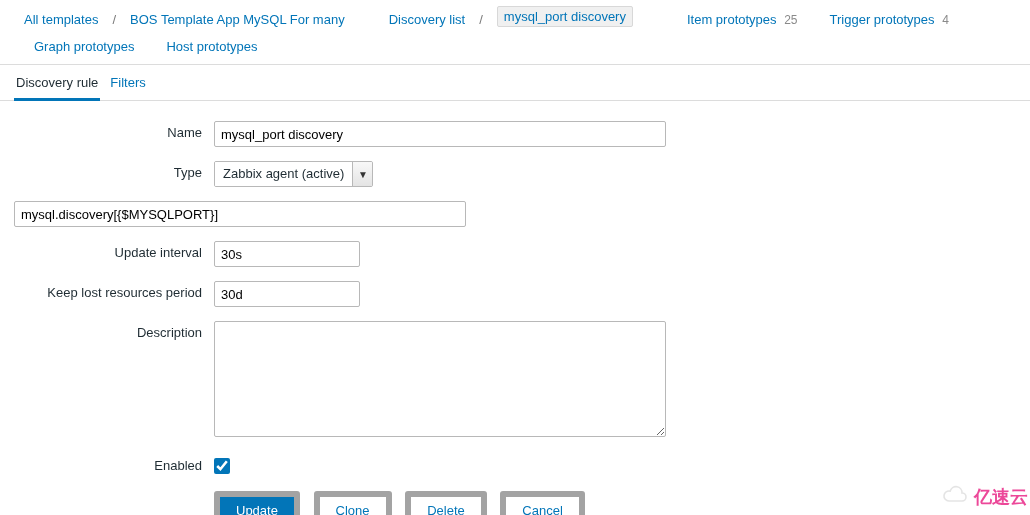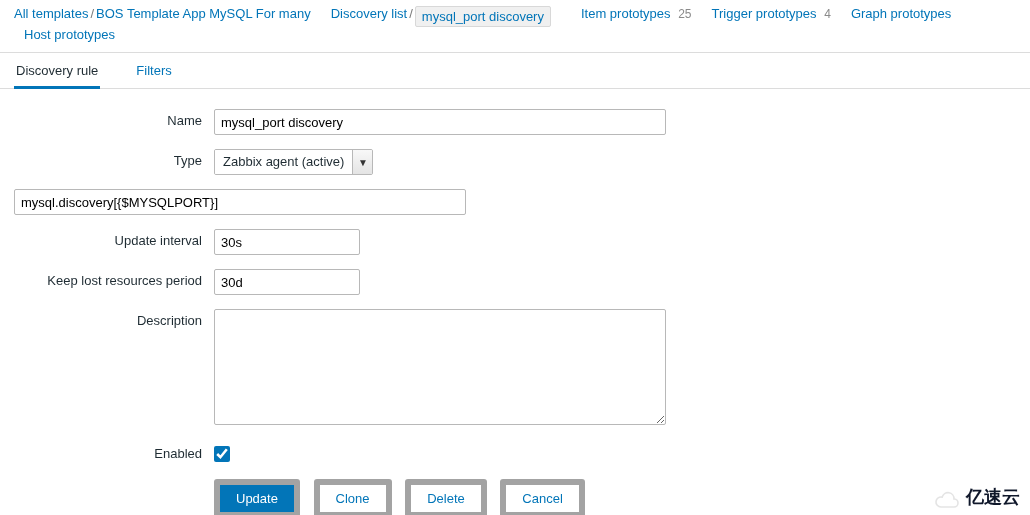--- a/index.html
+++ b/index.html
@@ -7,24 +7,24 @@
     margin: 0;
     font-family: Arial, Helvetica, sans-serif;
     font-size: 13px;
     color: #1f2c33;
     background: #fff;
   }
   a { color: #0275b8; text-decoration: none; cursor: pointer; }
 
   
   .topnav {
-    padding: 6px 14px 10px 14px;
-    display: flex;
-    align-items: flex-start;
-    gap: 0;
+    padding: 6px 14px 10px 24px;
+    display: flex;
+    align-items: flex-end;
+    gap: 12px;
     flex-wrap: wrap;
     font-size: 13px;
   }
   .crumb-sep { color: #7a7a7a; padding: 0 2px; }
   .crumb-active {
     background: #f0f0f0;
     border: 1px solid #d8d8d8;
     padding: 2px 6px;
     border-radius: 2px;
     color: #0275b8;
@@ -32,21 +32,21 @@
   .nav-spacer { width: 20px; }
   .nav-link { padding: 0 10px; }
   .count { color: #8a8a8a; padding-left: 4px; font-size: 12px; }
 
   
   .tabs {
     border-top: 1px solid #dcdcdc;
     border-bottom: 1px solid #dcdcdc;
     padding: 0 14px;
     display: flex;
-    gap: 34px;
+    gap: 8px;
   }
   .tab {
     padding: 10px 2px 8px 2px;
     cursor: pointer;
     color: #0275b8;
   }
   .tab.active {
     color: #1f2c33;
     border-bottom: 3px solid #0275b8;
     margin-bottom: -1px;
@@ -132,27 +132,27 @@
     cursor: pointer;
     margin-right: 10px;
   }
   .btn-primary {
     background: #0275b8;
     color: #fff;
   }
 
   .watermark {
     position: fixed;
-    right: 10px;
+    right: 2px;
     bottom: 6px;
-    color: #0f172a;
+    color: #ec4899;
     font-size: 18px;
     font-weight: 600;
     display: flex;
-    align-items: flex-end;
+    align-items: flex-start;
     gap: 6px;
     pointer-events: none;
   }
   .watermark svg { opacity: .5; }
 </style>
 </head>
 <body>
 
 <div class="topnav">
   <a>All templates</a>

